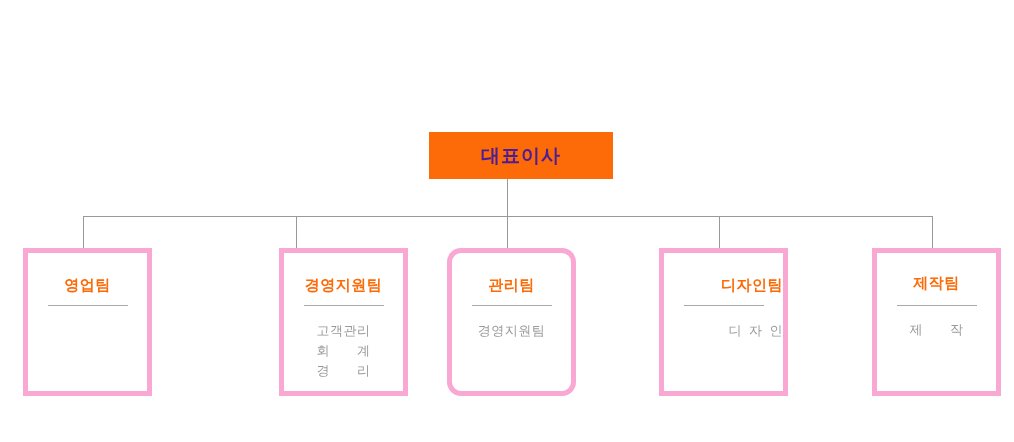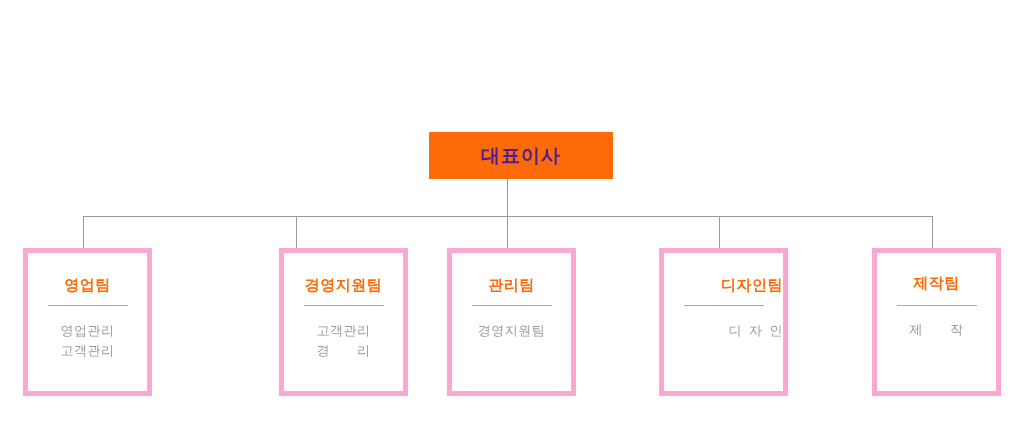--- a/index.html
+++ b/index.html
@@ -39,21 +39,21 @@
   .dept {
     position: absolute;
     top: 248px;
     width: 119px; height: 138px;
     border: 5px solid #f9a8d4;
     background: #ffffff;
     text-align: center;
   }
   .dept-1 { left: 23px; }
   .dept-2 { left: 236px; margin-left: 43px; }
-  .dept-3 { left: 447px; }
+  .dept-3 { left: 447px; border-radius: 14px; }
   .dept-4 { left: 659px; text-align: right; }
   .dept-5 { left: 872px; font-family: Liberation Mono, monospace; }
   .dept-title {
     margin-top: 22px;
     color: #fd6b08;
     font-size: 15px;
     font-weight: bold;
     line-height: 20px;
     letter-spacing: 0.5px;
   }
@@ -83,31 +83,28 @@
   <div class="line rail"></div>
   <div class="line drop drop-1"></div>
   <div class="line drop drop-2"></div>
   <div class="line drop drop-3"></div>
   <div class="line drop drop-4"></div>
   <div class="line drop drop-5"></div>
 
   <div class="dept dept-1">
     <div class="dept-title">영업팀</div>
     <div class="dept-divider"></div>
-    <div class="dept-items">
-      <div class="dept-item">영업관리</div>
-      <div class="dept-item">고객관리</div>
-    </div>
   </div>
 
   <div class="dept dept-2">
     <div class="dept-title">경영지원팀</div>
     <div class="dept-divider"></div>
     <div class="dept-items">
       <div class="dept-item">고객관리</div>
+      <div class="dept-item">회　　계</div>
       <div class="dept-item">경　　리</div>
     </div>
   </div>
 
   <div class="dept dept-3">
     <div class="dept-title">관리팀</div>
     <div class="dept-divider"></div>
     <div class="dept-items">
       <div class="dept-item">경영지원팀</div>
     </div>

